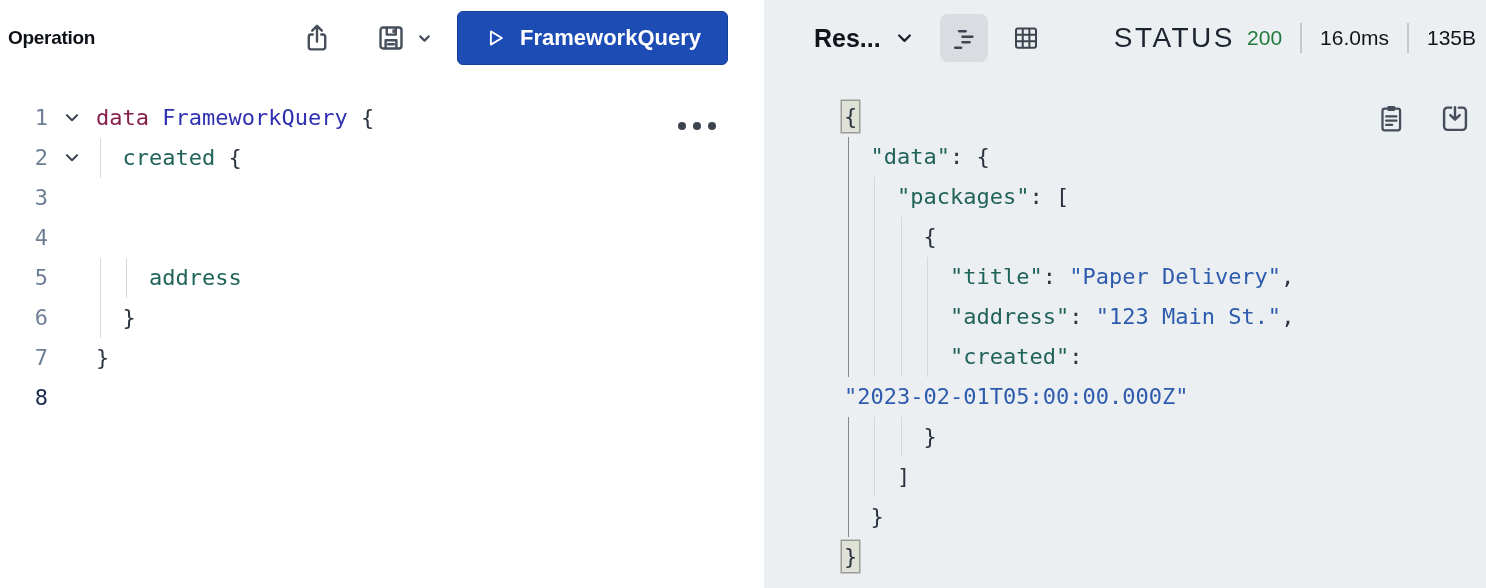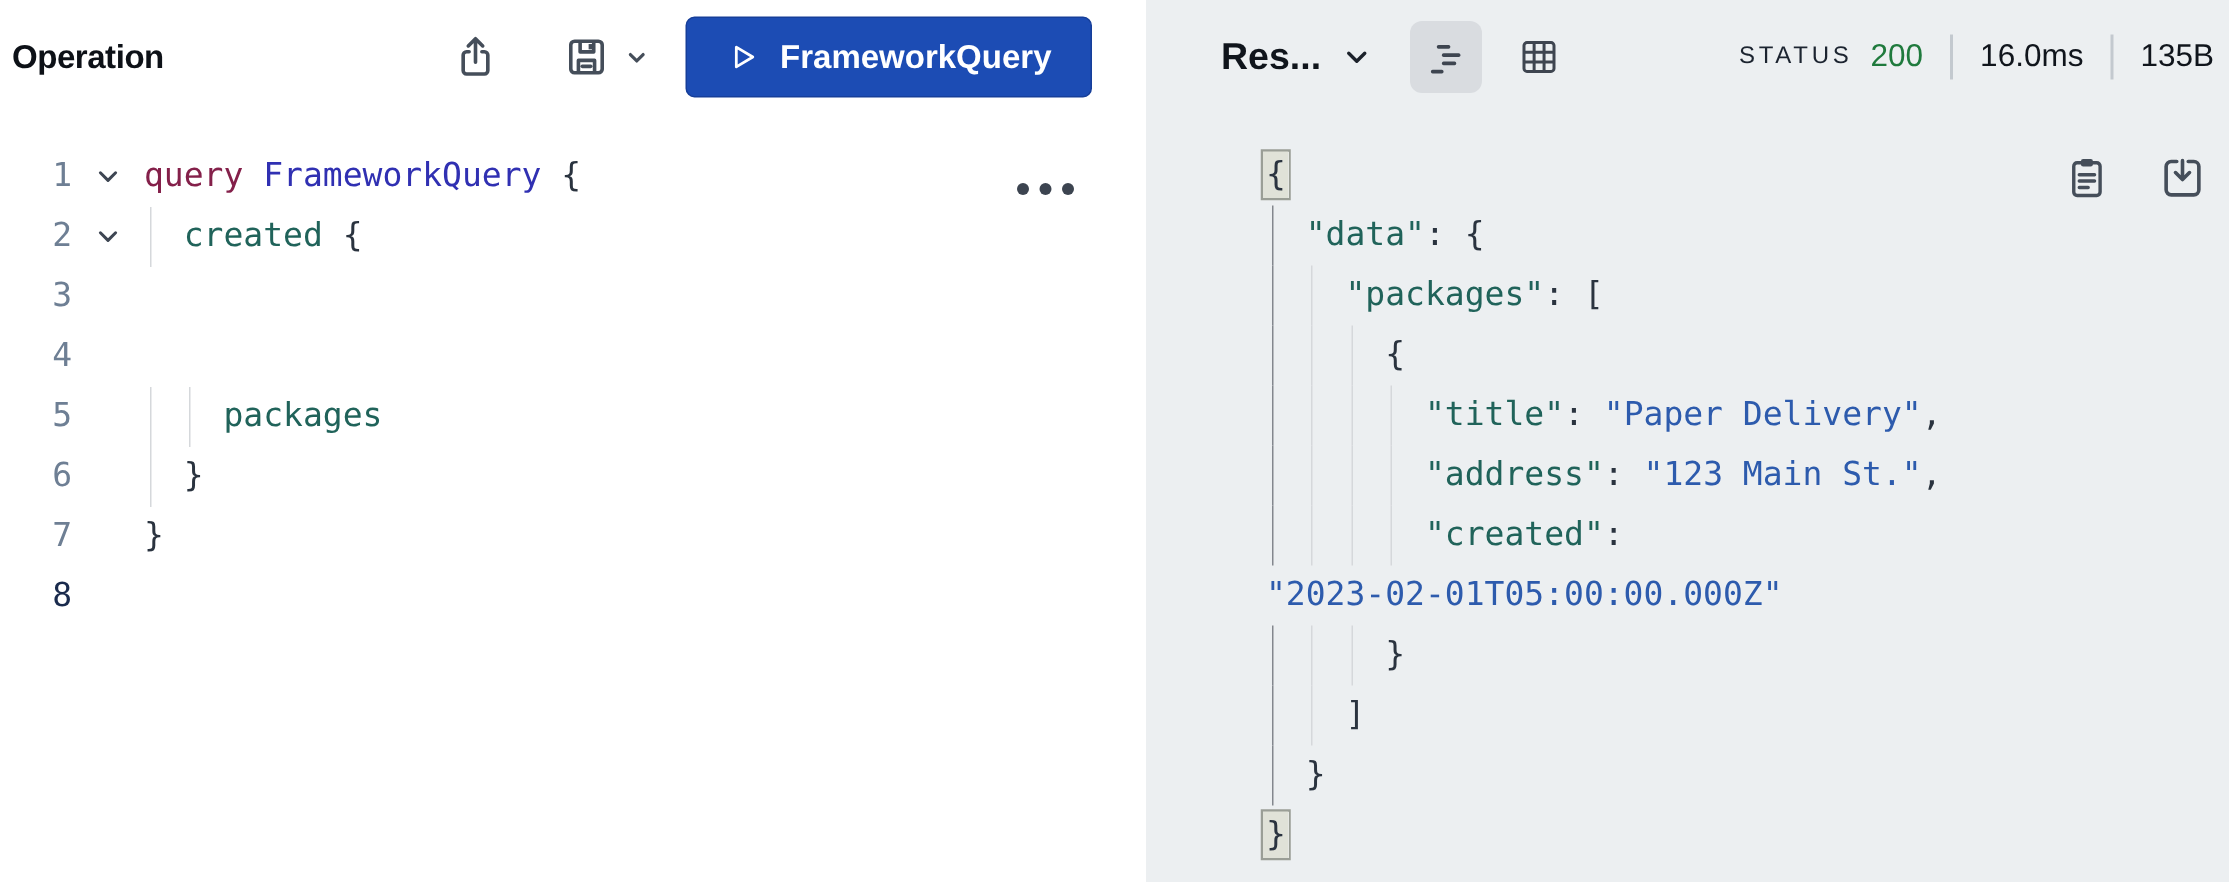--- a/index.html
+++ b/index.html
@@ -18,21 +18,21 @@
     flex: 0 0 764px; width: 764px;
     background: #ffffff;
     display: flex; flex-direction: column;
   }
   .op-header {
     height: 76px; flex: 0 0 76px;
     display: flex; align-items: center;
     padding: 0 36px 0 8px;
   }
   .op-title {
-    font-size: 22px; font-weight: 700; color: #0d1117;
+    font-size: 19px; font-weight: 700; color: #0d1117;
     letter-spacing: -0.3px;
   }
   .op-actions {
     margin-left: auto;
     display: flex; align-items: center;
   }
   .icon-btn {
     background: none; border: none; padding: 0; cursor: pointer;
     display: flex; align-items: center; justify-content: center;
   }
@@ -115,21 +115,21 @@
   }
   .view-toggle.selected { background: #d9dce0; }
   .json-toggle { margin-left: 26px; }
   .table-toggle { margin-left: 14px; }
 
   .status-group {
     margin-left: auto;
     display: flex; align-items: center;
     padding-right: 2px;
   }
-  .status-label { font-size: 16px; letter-spacing: 2.5px; color: #1c2430; }
+  .status-label { font-size: 28px; letter-spacing: 2.5px; color: #1c2430; }
   .status-code { font-size: 21px; color: #1f7a3d; margin-left: 12px; }
   .status-divider { width: 2px; height: 30px; background: #c3c9cf; margin: 0 18px; }
   .status-time, .status-size { font-size: 21px; color: #10151c; }
 
   .response-body { position: relative; flex: 1; padding-top: 21px; }
   .response-body .code-line { padding-left: 80px; }
 
   .resp-actions {
     position: absolute; top: 26px; right: 14px;
     display: flex; gap: 30px;
@@ -195,21 +195,21 @@
         <i style="display:block;width:8px;height:8px;border-radius:50%;background:#3c4450;"></i>
       </span>
     </button>
   <div class="code-line">
         <span class="ln">1</span>
         <span class="fold">
           <svg width="18" height="18" viewBox="0 0 16 16" fill="none" stroke="#3e4653" stroke-width="1.8" stroke-linecap="round" stroke-linejoin="round">
             <path d="M3.5 5.5 L8 10 L12.5 5.5"></path>
           </svg>
         </span>
-        <span class="code-content"><span class="tk-kw">query </span><span class="tk-op">FrameworkQuery </span><span class="tk-p">{</span></span>
+        <span class="code-content"><span class="tk-kw">data </span><span class="tk-op">FrameworkQuery </span><span class="tk-p">{</span></span>
       </div>
       <div class="code-line">
         <span class="ln">2</span>
         <span class="fold">
           <svg width="18" height="18" viewBox="0 0 16 16" fill="none" stroke="#3e4653" stroke-width="1.8" stroke-linecap="round" stroke-linejoin="round">
             <path d="M3.5 5.5 L8 10 L12.5 5.5"></path>
           </svg>
         </span>
         <span class="code-content"><i class="guide" style="left: calc(0ch + 4px);"></i><span class="tk-p">  </span><span class="tk-field">created </span><span class="tk-p">{</span></span>
       </div>
@@ -217,21 +217,21 @@
         <span class="ln">3</span>
         <span class="fold"></span>
       </div>
       <div class="code-line">
         <span class="ln">4</span>
         <span class="fold"></span>
       </div>
       <div class="code-line">
         <span class="ln">5</span>
         <span class="fold"></span>
-        <span class="code-content"><i class="guide" style="left: calc(0ch + 4px);"></i><i class="guide" style="left: calc(2ch + 4px);"></i><span class="tk-p">    </span><span class="tk-field">packages</span></span>
+        <span class="code-content"><i class="guide" style="left: calc(0ch + 4px);"></i><i class="guide" style="left: calc(2ch + 4px);"></i><span class="tk-p">    </span><span class="tk-field">address</span></span>
       </div>
       <div class="code-line">
         <span class="ln">6</span>
         <span class="fold"></span>
         <span class="code-content"><i class="guide" style="left: calc(0ch + 4px);"></i><span class="tk-p">  }</span></span>
       </div>
       <div class="code-line">
         <span class="ln">7</span>
         <span class="fold"></span>
         <span class="code-content"><span class="tk-p">}</span></span>

